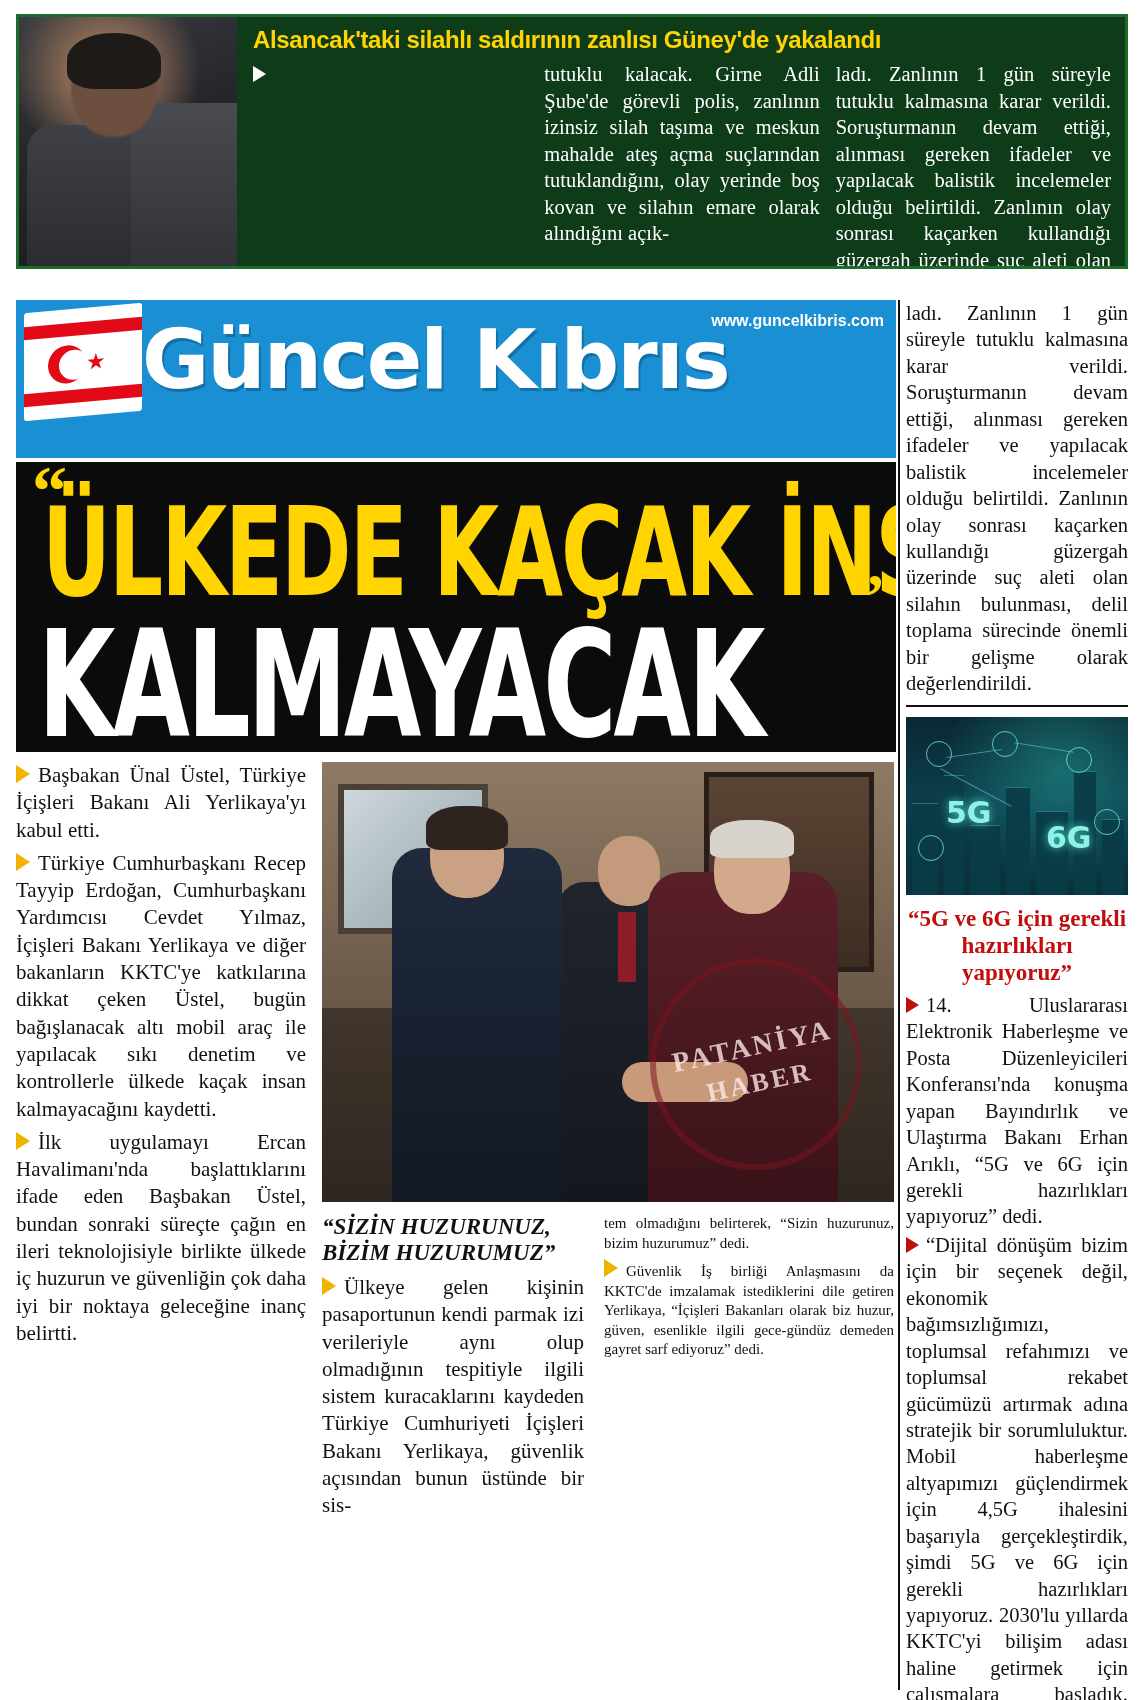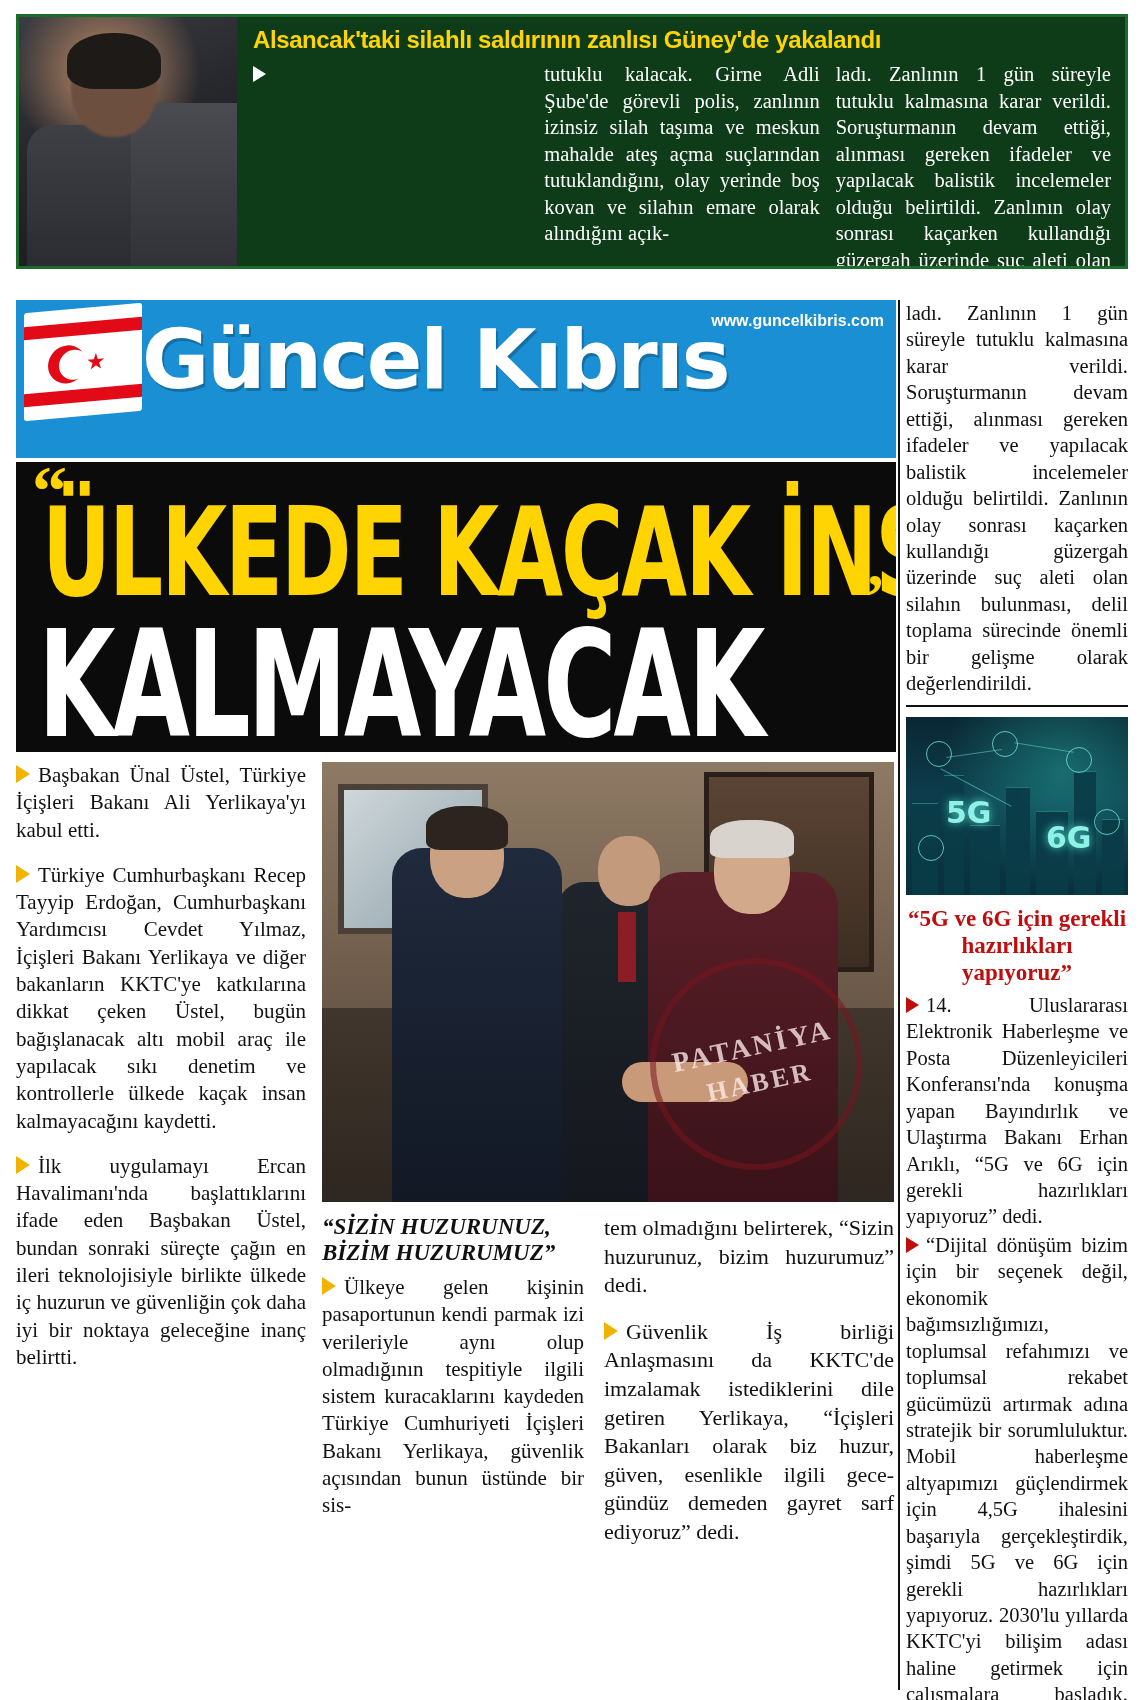--- a/index.html
+++ b/index.html
@@ -390,26 +390,26 @@
     font-size: 21px;
     line-height: 1.3;
     color: #111111;
     text-align: justify;
   }
   .col3 {
     position: absolute;
     left: 588px; top: 452px;
     width: 290px;
     font-family: "Liberation Serif", serif;
-    font-size: 22px;
+    font-size: 15px;
     line-height: 1.3;
     color: #111111;
     text-align: justify;
   }
-  p.body + p.body { margin-top: 18px; }
+  p.body + p.body { margin-top: 6px; }
 </style>
 </head>
 <body>
 
 <div class="page">
 
   <div class="top-banner">
     <div class="top-photo">
       <div class="ph-bg"></div>
       <div class="ph-body"></div>

